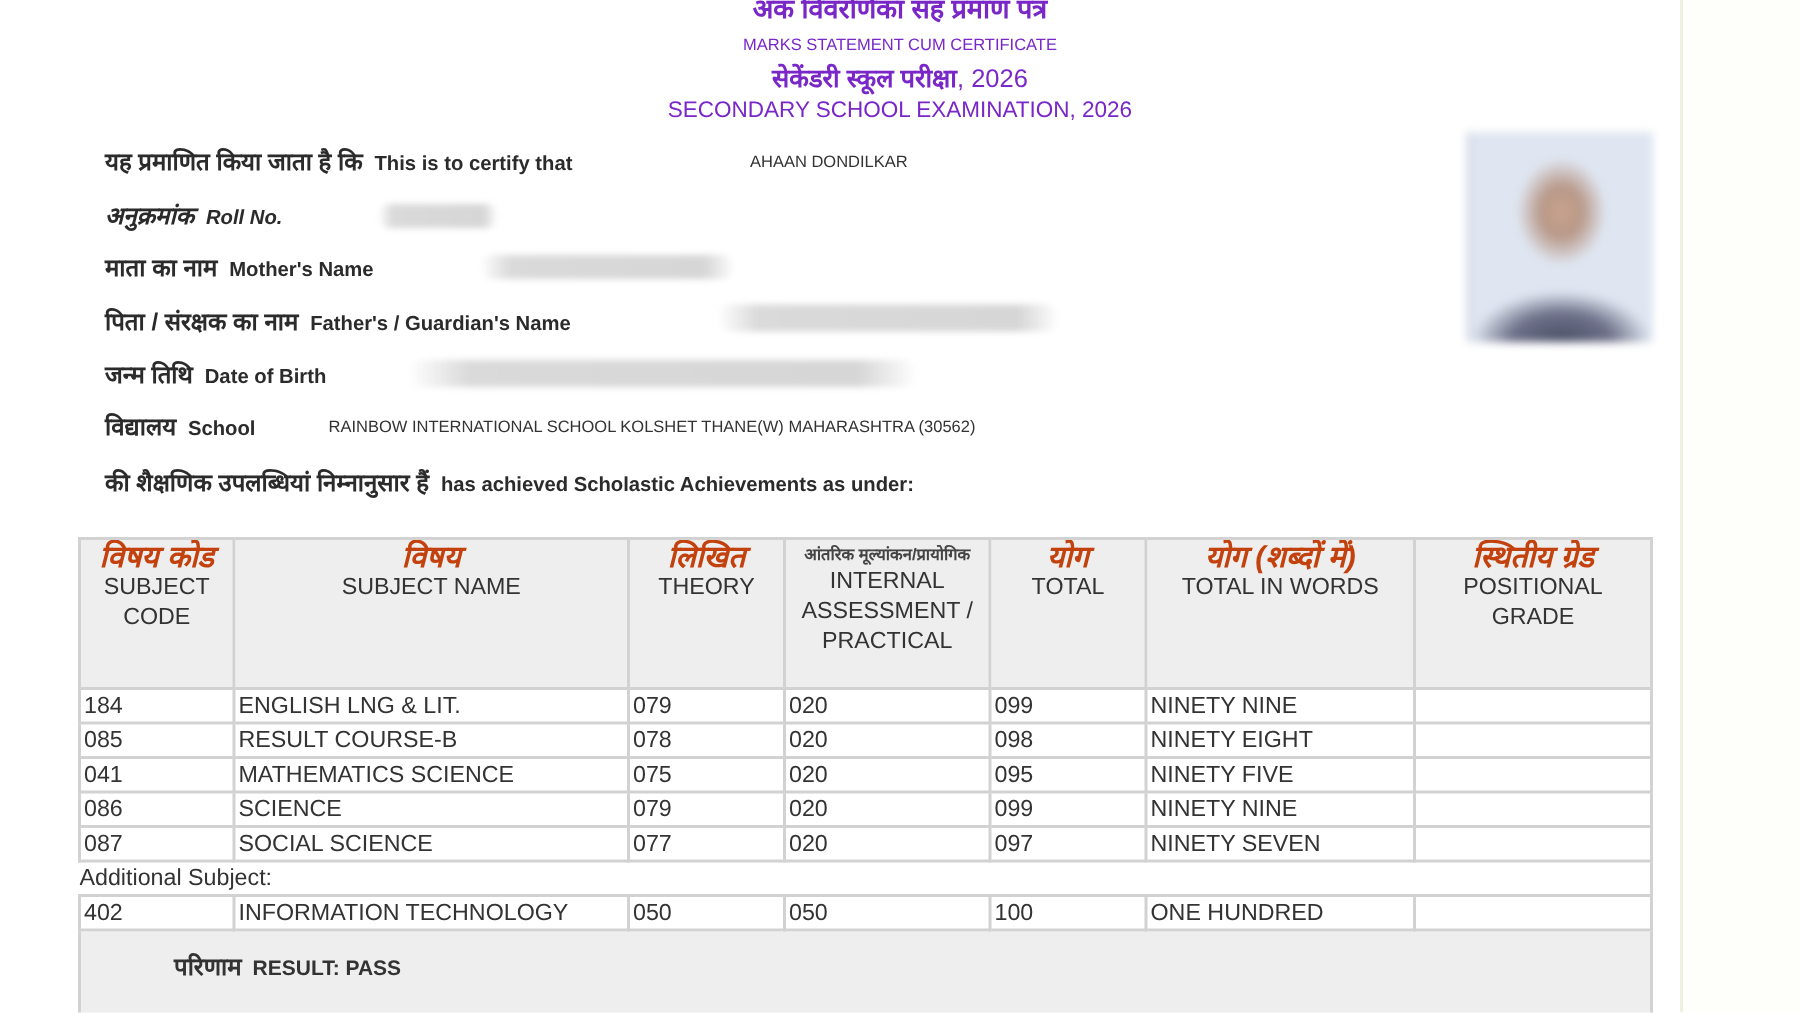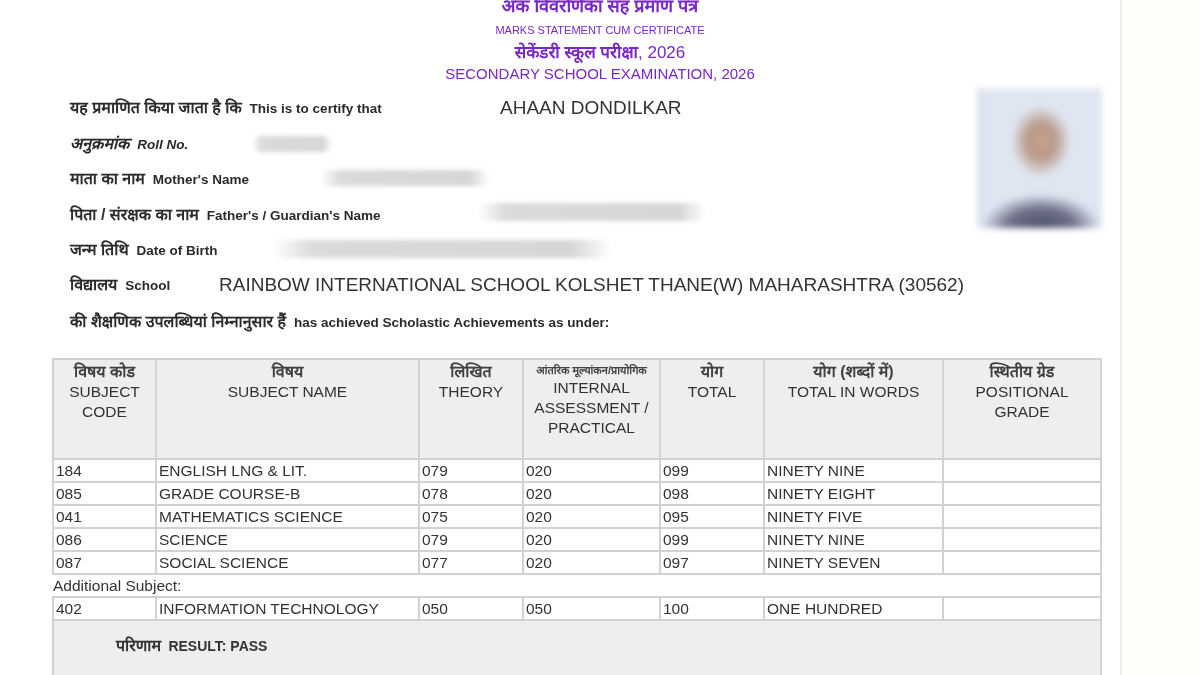--- a/index.html
+++ b/index.html
@@ -19,21 +19,21 @@
     }
     .header-block .hi1 { position: absolute; top: -5px; left: 0; width: 100%; font-size: 18px; font-weight: bold; line-height: 22px; }
     .header-block .en1 { position: absolute; top: 21px; left: 0; width: 100%; font-size: 11px; line-height: 18px; }
     .header-block .hi2 { position: absolute; top: 42px; left: 0; width: 100%; font-size: 17px; line-height: 22px; }
     .header-block .hi2 .hbold { font-weight: bold; }
     .header-block .en2 { position: absolute; top: 65px; left: 0; width: 100%; font-size: 15px; line-height: 18px; }
 
     .info-row { position: absolute; left: 70px; font-size: 14px; line-height: 18px; white-space: nowrap; }
     .info-row .hi { font-size: 16px; font-weight: bold; color: #2b2b2b; margin-right: 4px; }
     .info-row .en { font-weight: bold; font-size: 13.5px; }
-    .info-row .val { position: absolute; font-size: 19px; font-weight: normal; color: #333; }
+    .info-row .val { position: absolute; font-size: 11px; font-weight: normal; color: #333; }
     .redact {
       position: absolute; height: 16px; border-radius: 9px;
       background: linear-gradient(90deg, rgba(220,220,220,0) 0%, #dadada 12%, #d6d6d6 88%, rgba(220,220,220,0) 100%);
       filter: blur(2px);
     }
     .photo {
       position: absolute; left: 978px; top: 88px; width: 122px; height: 140px;
       background: radial-gradient(ellipse 30px 36px at 50% 38%, #c9a48e 0%, #b89888 45%, rgba(210,220,235,0) 100%),
                   radial-gradient(ellipse 60px 34px at 50% 100%, #4a4f66 0%, #6d7088 55%, rgba(220,228,240,0) 100%),
                   #dfe6f1;
@@ -47,21 +47,21 @@
       font-size: 15.5px; color: #333;
     }
     table.marks td, table.marks th {
       border: 2px solid #d2d2d2; padding: 0 2px; height: 21px; line-height: 21px;
       white-space: nowrap; overflow: hidden;
     }
     table.marks thead th {
       background: #eeeeee; vertical-align: top; font-weight: normal;
       height: 96px; text-align: center; line-height: 20px; padding-top: 2px;
     }
-    table.marks thead .hh { display: block; font-size: 16px; font-weight: bold; color: #404040; }
+    table.marks thead .hh { display: block; font-size: 20px; font-weight: bold; color: #c2410c; font-style: italic; }
     table.marks thead .hh-small { display: block; font-size: 11px; font-weight: bold; color: #444; line-height: 16px; }
     table.marks thead .he { display: block; }
     td.c { text-align: left; }
     td.l { text-align: left; }
     tr.additional td { border-left: none; border-right: 2px solid #d2d2d2; padding-left: 0; }
     tr.additional td:first-child { border-left: none; }
     tr.result td {
       background: #eeeeee; height: 52px; vertical-align: top; padding-top: 14px; padding-left: 62px;
       border-bottom: none;
     }
@@ -174,21 +174,21 @@
       <td class="c">184</td>
       <td class="l">ENGLISH LNG &amp; LIT.</td>
       <td class="c">079</td>
       <td class="c">020</td>
       <td class="c">099</td>
       <td class="l">NINETY NINE</td>
       <td class="c"></td>
     </tr>
     <tr>
       <td class="c">085</td>
-      <td class="l">GRADE COURSE-B</td>
+      <td class="l">RESULT COURSE-B</td>
       <td class="c">078</td>
       <td class="c">020</td>
       <td class="c">098</td>
       <td class="l">NINETY EIGHT</td>
       <td class="c"></td>
     </tr>
     <tr>
       <td class="c">041</td>
       <td class="l">MATHEMATICS SCIENCE</td>
       <td class="c">075</td>

